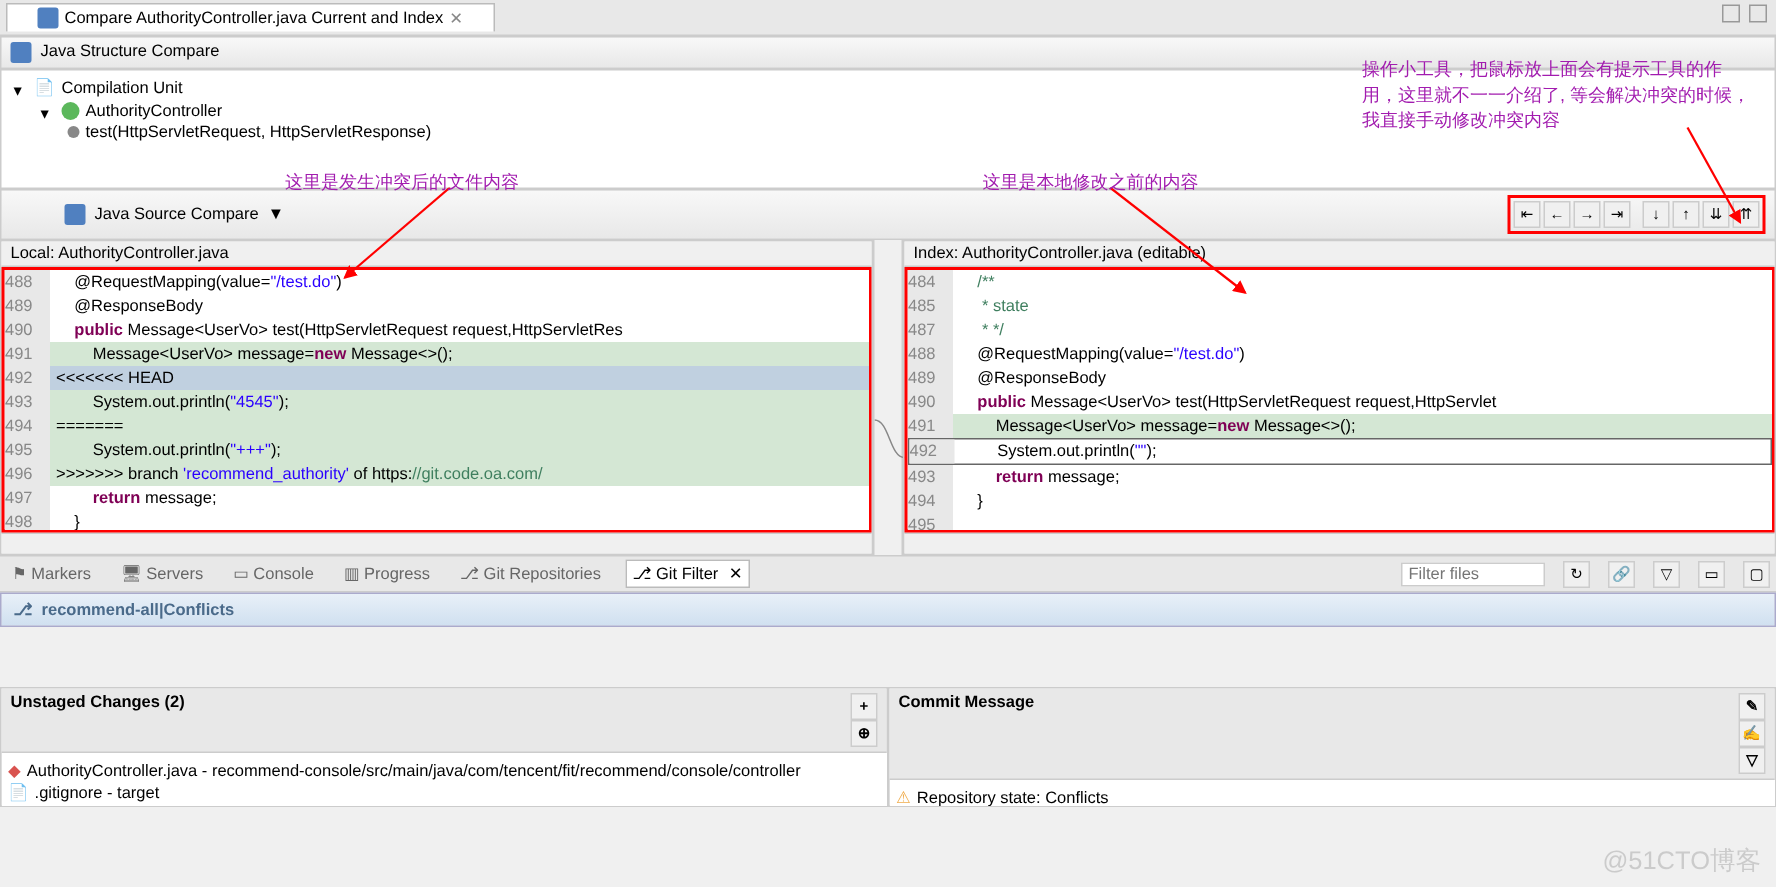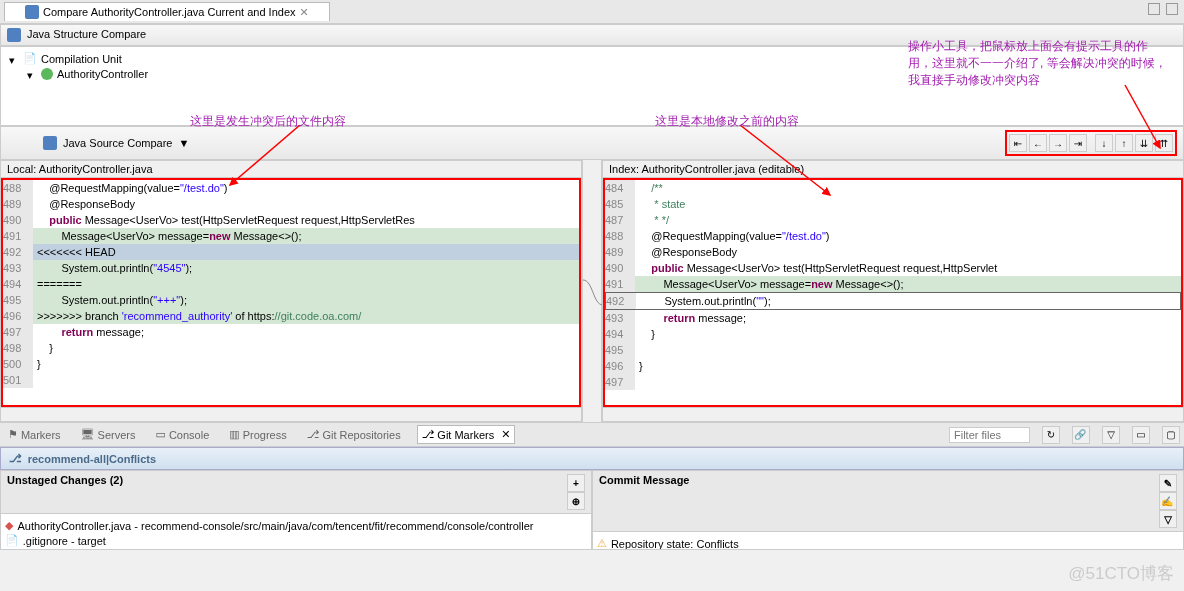--- a/index.html
+++ b/index.html
@@ -14,21 +14,21 @@
 .structure-panel { background: #fff; border: 1px solid #ccc; padding: 4px 8px; height: 80px; }
 .tree-item { display: flex; align-items: center; gap: 4px; padding: 1px 0; }
 .tree-indent-1 { margin-left: 18px; }
 .tree-indent-2 { margin-left: 36px; }
 .expand-arrow { width: 10px; height: 10px; cursor: pointer; }
 
 .source-compare-header { background: linear-gradient(#f8f8f8, #e8e8e8); border: 1px solid #ccc; padding: 3px 6px; display: flex; align-items: center; justify-content: space-between; }
 .toolbar-group { display: flex; align-items: center; gap: 2px; border: 2px solid #ff0000; padding: 2px; }
 .tool-btn { width: 18px; height: 18px; background: #f0f0f0; border: 1px solid #ccc; cursor: pointer; display: flex; align-items: center; justify-content: center; font-size: 10px; }
 
-.compare-container { display: flex; height: 262px; }
+.compare-container { display: flex; height: 210px; }
 .compare-pane { flex: 1; display: flex; flex-direction: column; border: 1px solid #ccc; position: relative; }
 .pane-title { background: #f0f0f0; padding: 2px 6px; border-bottom: 1px solid #ccc; }
 .code-area { flex: 1; background: #fff; overflow: auto; position: relative; font-family: Consolas, monospace; font-size: 12px; }
 .code-area.left-code { border: 2px solid #ff0000; }
 .code-area.right-code { border: 2px solid #ff0000; }
 .code-line { display: flex; white-space: pre; line-height: 16px; }
 .ln { width: 30px; background: #e8e8e8; color: #888; text-align: right; padding-right: 20px; flex-shrink: 0; user-select: none; }
 .code-text { flex: 1; padding-left: 4px; }
 .kw { color: #7f0055; font-weight: bold; }
 .str { color: #2a00ff; }
@@ -37,25 +37,25 @@
 .conflict-sel { background: #c0d0e0; }
 .diff-line { background: #d4e7d4; }
 .sel-line { background: #fff; border: 1px solid #666; }
 
 .scrollbar-h { height: 14px; background: #f0f0f0; border-top: 1px solid #ccc; }
 
 .bottom-tabs { display: flex; align-items: center; background: #e8e8e8; border-top: 1px solid #ccc; border-bottom: 1px solid #ccc; padding: 2px 4px; gap: 12px; }
 .btab { display: flex; align-items: center; gap: 3px; padding: 2px 4px; color: #666; cursor: pointer; }
 .btab.active { background: #fff; border: 1px solid #bbb; color: #000; }
 .btab-spacer { flex: 1; }
-.filter-input { border: 1px solid #ccc; padding: 1px 4px; width: 81px; }
+.filter-input { border: 1px solid #ccc; padding: 1px 4px; width: 96px; }
 
 .staging-header { background: linear-gradient(#e8f0f8, #d0e0f0); border: 1px solid #aac; padding: 4px 8px; display: flex; align-items: center; gap: 6px; color: #4a6a8a; font-weight: bold; font-size: 13px; }
 
-.staging-row { display: flex; height: 80px; }
+.staging-row { display: flex; height: 80px; margin-top: 40px; }
 .staging-col { flex: 1; border: 1px solid #ccc; display: flex; flex-direction: column; }
 .staging-col-header { background: #e8e8e8; padding: 3px 6px; border-bottom: 1px solid #ccc; font-weight: bold; display: flex; justify-content: space-between; }
 .staging-body { flex: 1; background: #fff; padding: 4px; overflow: auto; }
 .file-item { display: flex; align-items: center; gap: 4px; padding: 1px 0; }
 
 .annotation { position: absolute; color: #a21caf; font-size: 12px; pointer-events: none; z-index: 100; font-family: "Microsoft YaHei", sans-serif; }
 .arrow-svg { position: absolute; pointer-events: none; z-index: 99; }
 
 .icon { width: 14px; height: 14px; display: inline-block; }
 .i-java { background: #5080c0; border-radius: 2px; }
@@ -90,20 +90,24 @@
 <div class="structure-panel">
   <div class="tree-item">
     <span class="expand-arrow">▾</span>
     <span class="icon">📄</span>
     <span>Compilation Unit</span>
   </div>
   <div class="tree-item tree-indent-1">
     <span class="expand-arrow">▾</span>
     <span class="i-green-circle"></span>
     <span>AuthorityController</span>
+  </div>
+  <div class="tree-item tree-indent-2">
+    <span class="i-method"></span>
+    <span>test(HttpServletRequest, HttpServletResponse)</span>
   </div>
 </div>
 
 <div class="source-compare-header">
   <div style="display:flex;align-items:center;gap:6px;padding-left:36px;">
     <span class="icon i-java"></span>
     <span>Java Source Compare</span>
     <span>▼</span>
   </div>
   <div class="toolbar-group">
@@ -181,21 +185,21 @@
   <div class="btab">
       <span>▥</span>
       <span>Progress</span>
     </div>
   <div class="btab">
       <span>⎇</span>
       <span>Git Repositories</span>
     </div>
   <div class="btab active">
       <span>⎇</span>
-      <span>Git Markers</span>
+      <span>Git Filter</span>
       <span class="close-x" style="margin-left:4px;">✕</span>
     </div>
   <div class="btab-spacer"></div>
   <input class="filter-input" placeholder="Filter files" style="">
   <span class="tool-btn">↻</span>
   <span class="tool-btn">🔗</span>
   <span class="tool-btn">▽</span>
   <span class="tool-btn">▭</span>
   <span class="tool-btn">▢</span>
 </div>

